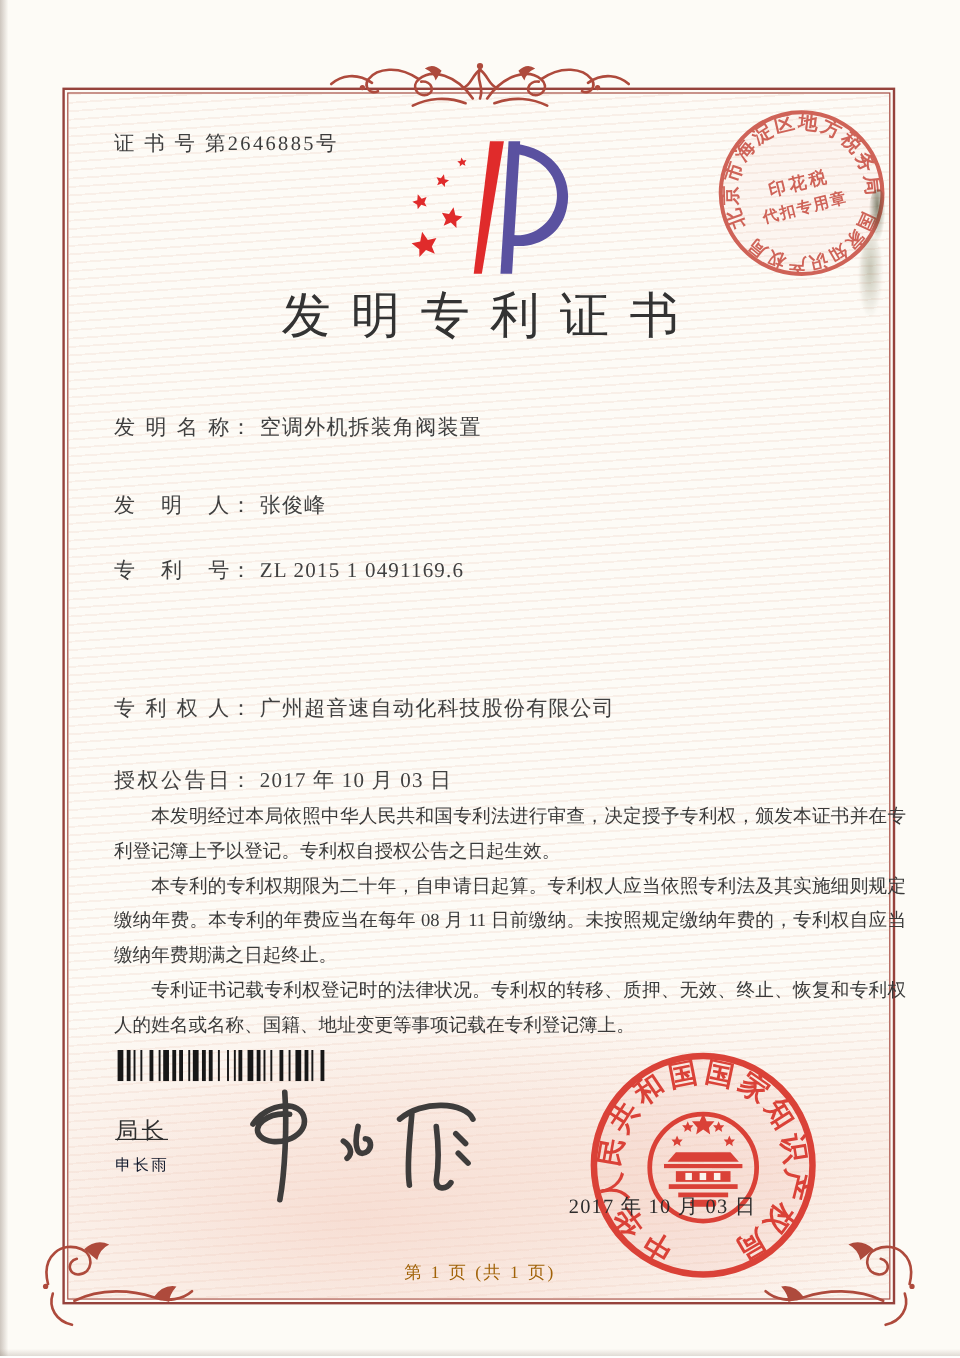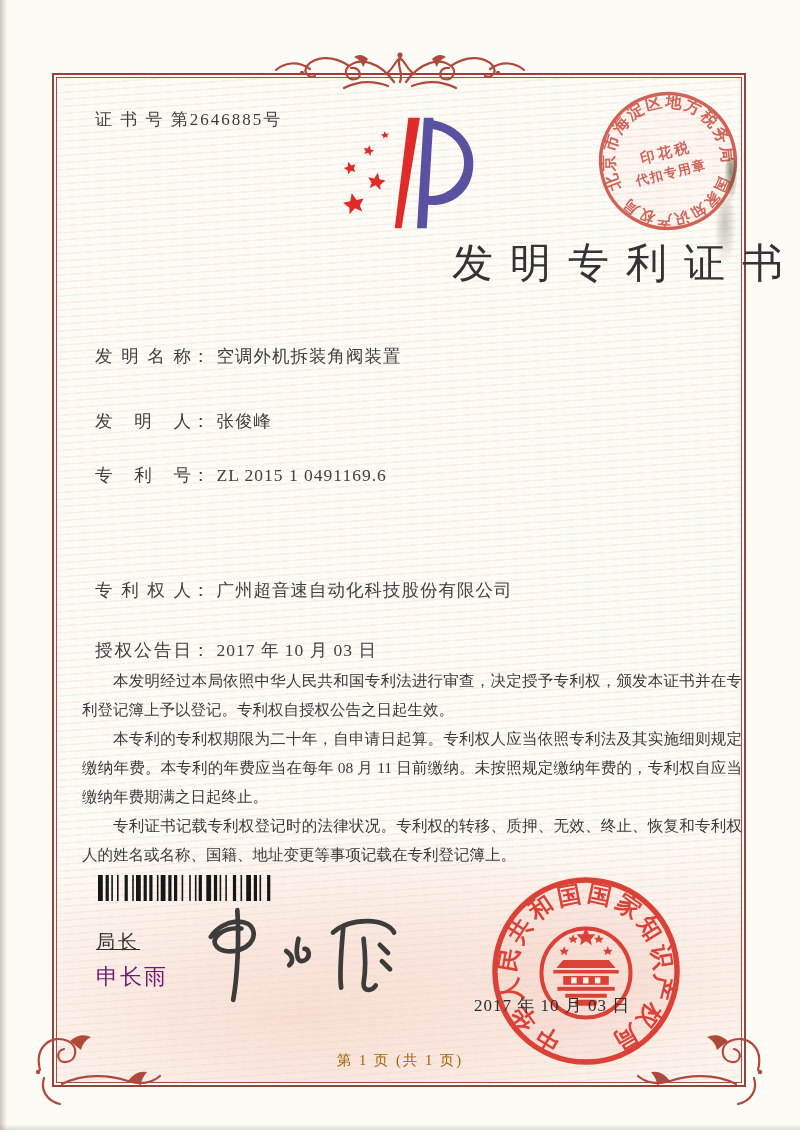--- a/index.html
+++ b/index.html
@@ -13,29 +13,29 @@
   .frame{left:52px;top:73px;width:694px;height:1014px;box-sizing:border-box;border:2.5px solid #96423c;}
   .frame-inner{position:absolute;inset:2px;border:1px solid #a64c42;}
   
   .texture{left:57px;top:78px;width:684px;height:1004px;
     background:repeating-linear-gradient(176deg,rgba(224,176,156,0.16) 0 1.5px,rgba(255,255,255,0) 1.5px 7px);}
   .warm{left:57px;top:820px;width:684px;height:262px;
     background:radial-gradient(ellipse at 35% 75%,rgba(243,204,190,0.55),rgba(243,204,190,0) 70%),
                radial-gradient(ellipse at 80% 60%,rgba(245,210,196,0.40),rgba(245,210,196,0) 70%);}
   .cert-number{left:95px;top:108px;font-size:17px;color:#3d3d3d;letter-spacing:2px;}
   .logo{left:325px;top:110px;}
-  .title{left:0;right:0;top:236px;text-align:right;font-size:41px;color:#333;letter-spacing:17px;text-indent:17px;font-weight:500;}
+  .title{left:0;right:0;top:236px;text-align:center;font-size:41px;color:#333;letter-spacing:17px;text-indent:17px;font-weight:500;}
   .field{left:95px;height:26px;font-size:17.5px;color:#404040;white-space:nowrap;}
   .flabel{display:inline-block;width:96px;text-align:justify;text-align-last:justify;vertical-align:bottom;}
   .fcolon{margin-left:1px;}
   .fvalue{margin-left:7px;letter-spacing:1px;}
-  .body-text{left:82px;top:666px;width:660px;font-size:15.5px;line-height:29px;color:#3a3a3a;text-align:justify;}
+  .body-text{left:95px;top:666px;width:660px;font-size:15.5px;line-height:29px;color:#3a3a3a;text-align:justify;}
   .body-text p{margin:0;text-indent:2em;}
   .issuer-title{left:96px;top:929px;font-size:19px;color:#2f2f2f;letter-spacing:3px;text-decoration:underline;}
-  .issuer-name{left:96px;top:962px;font-size:22px;color:#701a75;letter-spacing:2px;}
+  .issuer-name{left:96px;top:962px;font-size:13px;color:#0f172a;letter-spacing:2px;}
   .seal-date{left:474px;top:994px;font-size:17px;color:#2d2d2d;letter-spacing:1px;z-index:6;}
   .footer{left:0;right:0;top:1051px;text-align:center;font-size:14.5px;color:#a16207;letter-spacing:2px;}
   .smudge1{left:724px;top:158px;width:14px;height:44px;border-radius:50% 40% 60% 50%;
     background:radial-gradient(ellipse at 50% 30%,rgba(62,66,38,0.6),rgba(62,66,38,0) 70%);filter:blur(0.6px);}
   .smudge2{left:716px;top:196px;width:20px;height:70px;border-radius:50%;
     background:radial-gradient(ellipse at 45% 40%,rgba(110,112,78,0.38),rgba(110,112,78,0) 70%);filter:blur(1px);}
   svg{display:block;}
 </style>
 </head>
 <body>

